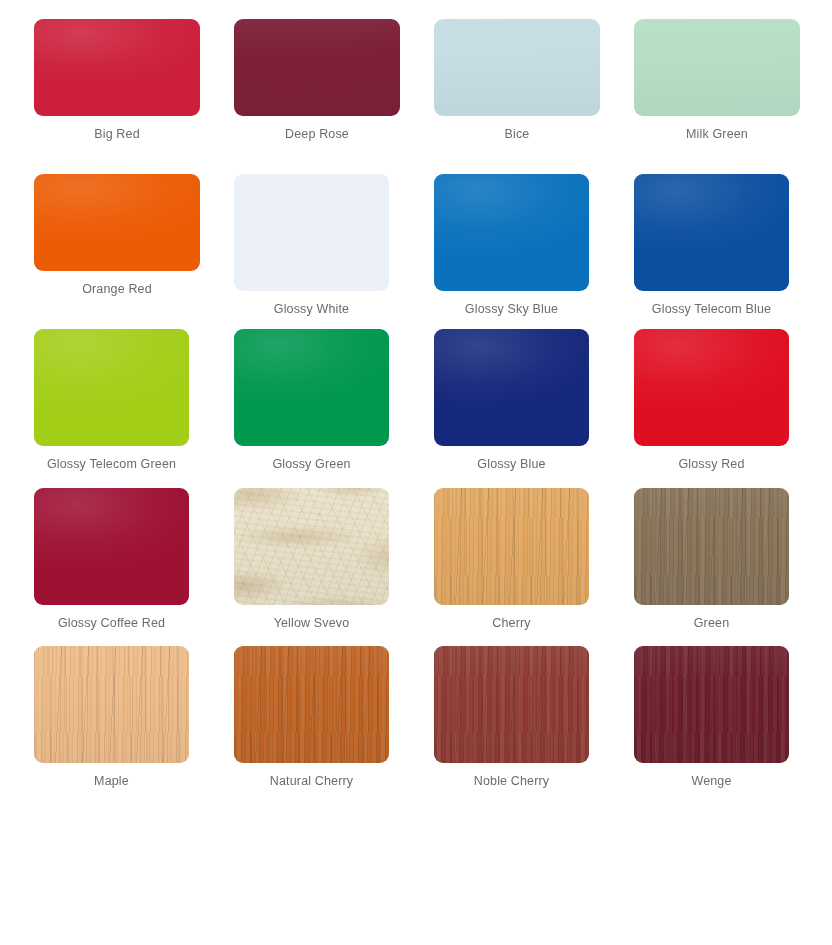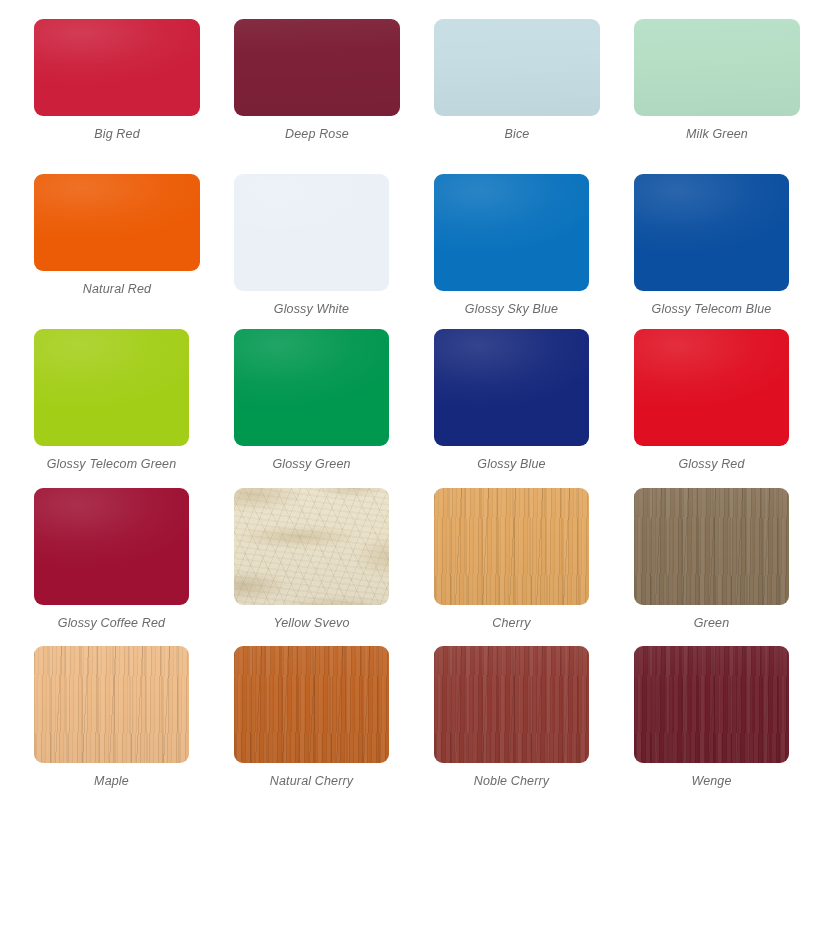--- a/index.html
+++ b/index.html
@@ -12,21 +12,20 @@
     width: 832px;
     height: 945px;
     font-family: "Liberation Sans", "DejaVu Sans", sans-serif;
     overflow: hidden;
   }
   .sheet {
     position: relative;
     width: 832px;
     height: 945px;
     background: #ffffff;
-    font-style: italic;
   }
   .swatch-grid {
     display: grid;
     grid-template-columns: repeat(4, 200px);
     grid-template-rows: 155px 155px 159px 158px 159px 159px;
     padding-left: 34px;
     padding-top: 19px;
     box-sizing: border-box;
   }
   .swatch-cell {
@@ -167,21 +166,21 @@
       <div class="swatch-cell row-wide">
         <div class="chip matte" style="background: rgb(198, 221, 228);"></div>
         <div class="chip-label">Bice</div>
       </div>
       <div class="swatch-cell row-wide">
         <div class="chip matte" style="background: rgb(182, 223, 198);"></div>
         <div class="chip-label">Milk Green</div>
       </div>
       <div class="swatch-cell row-wide">
         <div class="chip gloss" style="background: rgb(236, 92, 6);"></div>
-        <div class="chip-label">Natural Red</div>
+        <div class="chip-label">Orange Red</div>
       </div>
       <div class="swatch-cell row-tall">
         <div class="chip gloss" style="background: rgb(234, 240, 246);"></div>
         <div class="chip-label">Glossy White</div>
       </div>
       <div class="swatch-cell row-tall">
         <div class="chip gloss" style="background: rgb(10, 114, 189);"></div>
         <div class="chip-label">Glossy Sky Blue</div>
       </div>
       <div class="swatch-cell row-tall">

